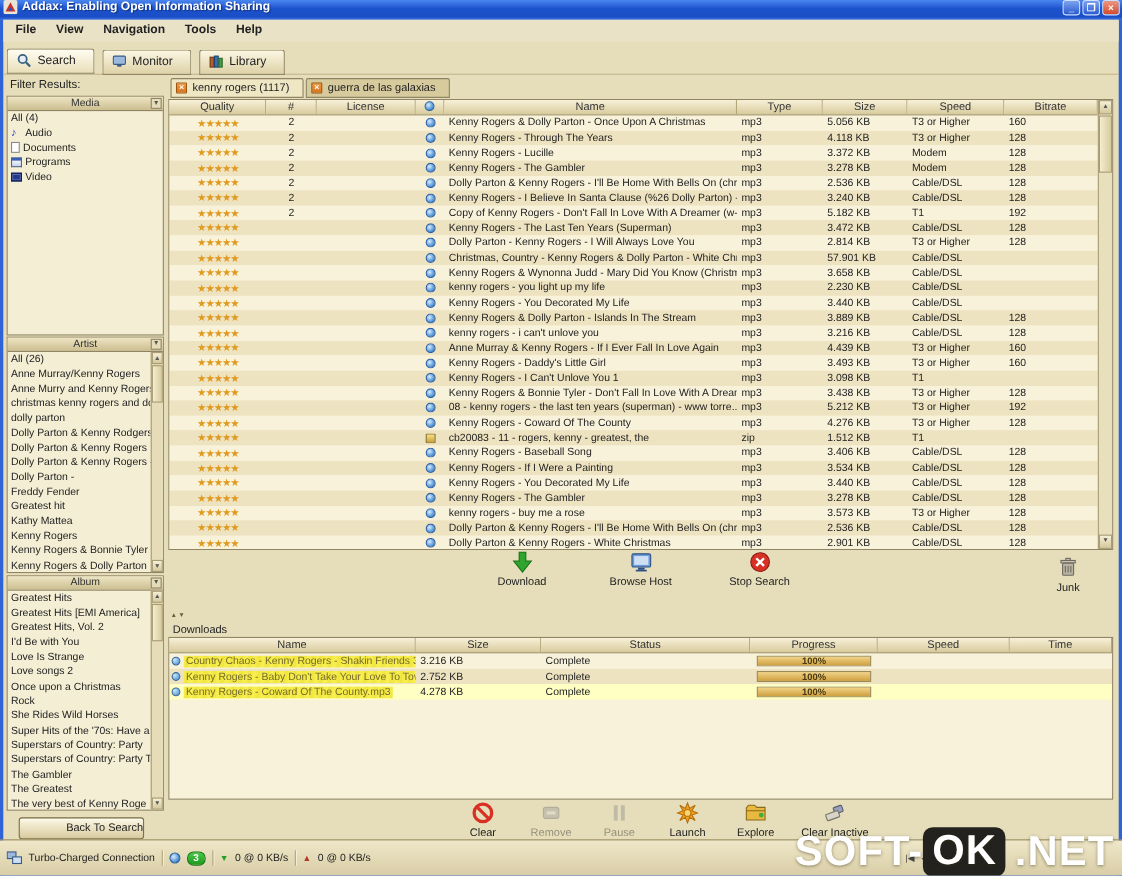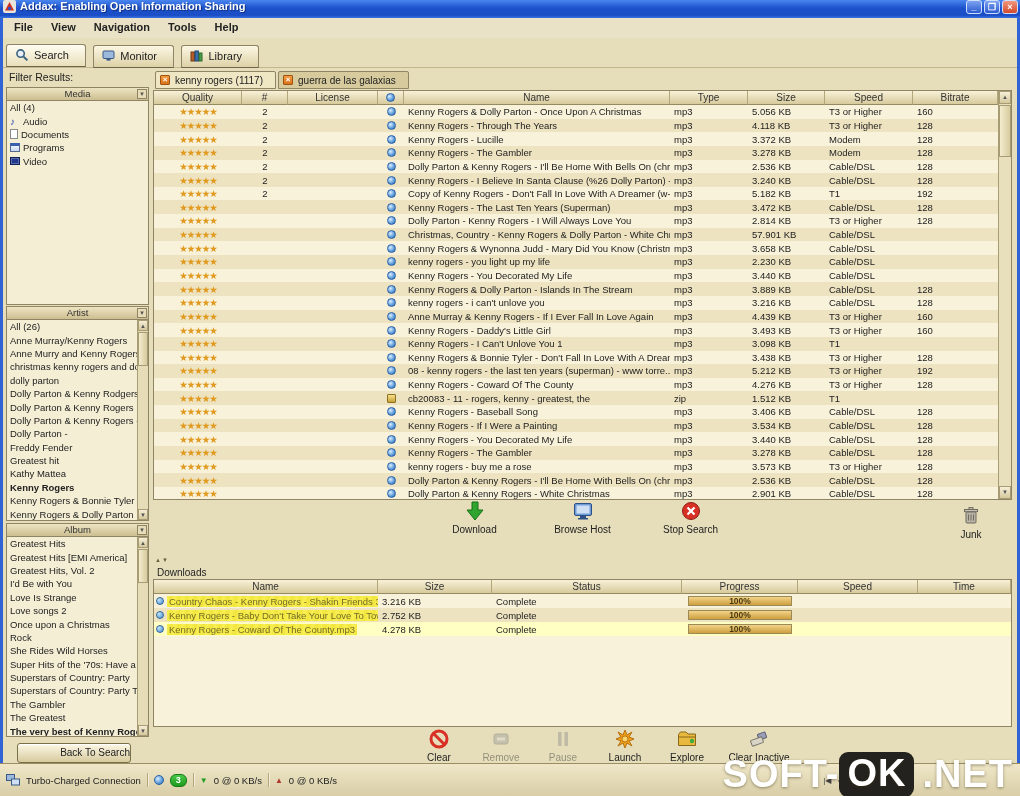--- a/index.html
+++ b/index.html
@@ -35,21 +35,21 @@
   .panel.media  { top:0;   height:218px; }
   .panel.artist { top:219px; height:215px; }
   .panel.album  { top:436px; height:214px; }
   .phead { height:13px; background:linear-gradient(#ede4c2,#ccbe90); border-bottom:1px solid #8f8464;
     font-size:9.5px; color:#333; text-align:center; line-height:12px; position:relative; }
   .pbtn { position:absolute; right:1px; top:1px; width:10px; height:10px; border:1px solid #8f8464; background:#e6dcb8;
     font-size:7px; line-height:8px; text-align:center; color:#555; }
   .plist { position:absolute; top:13px; left:0; right:0; bottom:0; overflow:hidden; }
   .panel.artist .plist, .panel.album .plist { right:11px; }
   .pitem { height:13.4px; font-size:9.5px; color:#222; padding-left:3px; white-space:nowrap; overflow:hidden; display:flex; align-items:center; }
-  .pitem.bold { font-weight:bold; }
+  .pitem.bold { font-weight:normal; }
   .mi { display:inline-block; width:10px; height:10px; margin-right:3px; flex:0 0 auto; position:relative; }
   .mi.audio-icon::before { content:"♪"; color:#3345b8; font-size:10px; line-height:10px; }
   .mi.doc-icon { width:8px; height:10px; background:#fff; border:1px solid #8a8a8a; }
   .mi.app-icon { width:10px; height:9px; background:linear-gradient(#eef4ff,#c6d6ee); border:1px solid #55678a; border-top:3px solid #3a5fae; }
   .mi.video-icon { width:10px; height:8px; background:#22388c; border:1px solid #101f55; box-shadow:inset 0 0 0 1px rgba(255,255,255,.25); }
 
   .vscroll { position:absolute; right:0; top:13px; bottom:0; width:11px; background:#e6dcb8; border-left:1px solid #a89c74; }
   .sbtn { position:absolute; left:0; right:0; height:11px; background:linear-gradient(#f6efd8,#d5c89e); border:1px solid #a89c74;
     font-size:6px; text-align:center; line-height:10px; color:#555; }
   .sbtn.up { top:0; } .sbtn.dn { bottom:0; }

